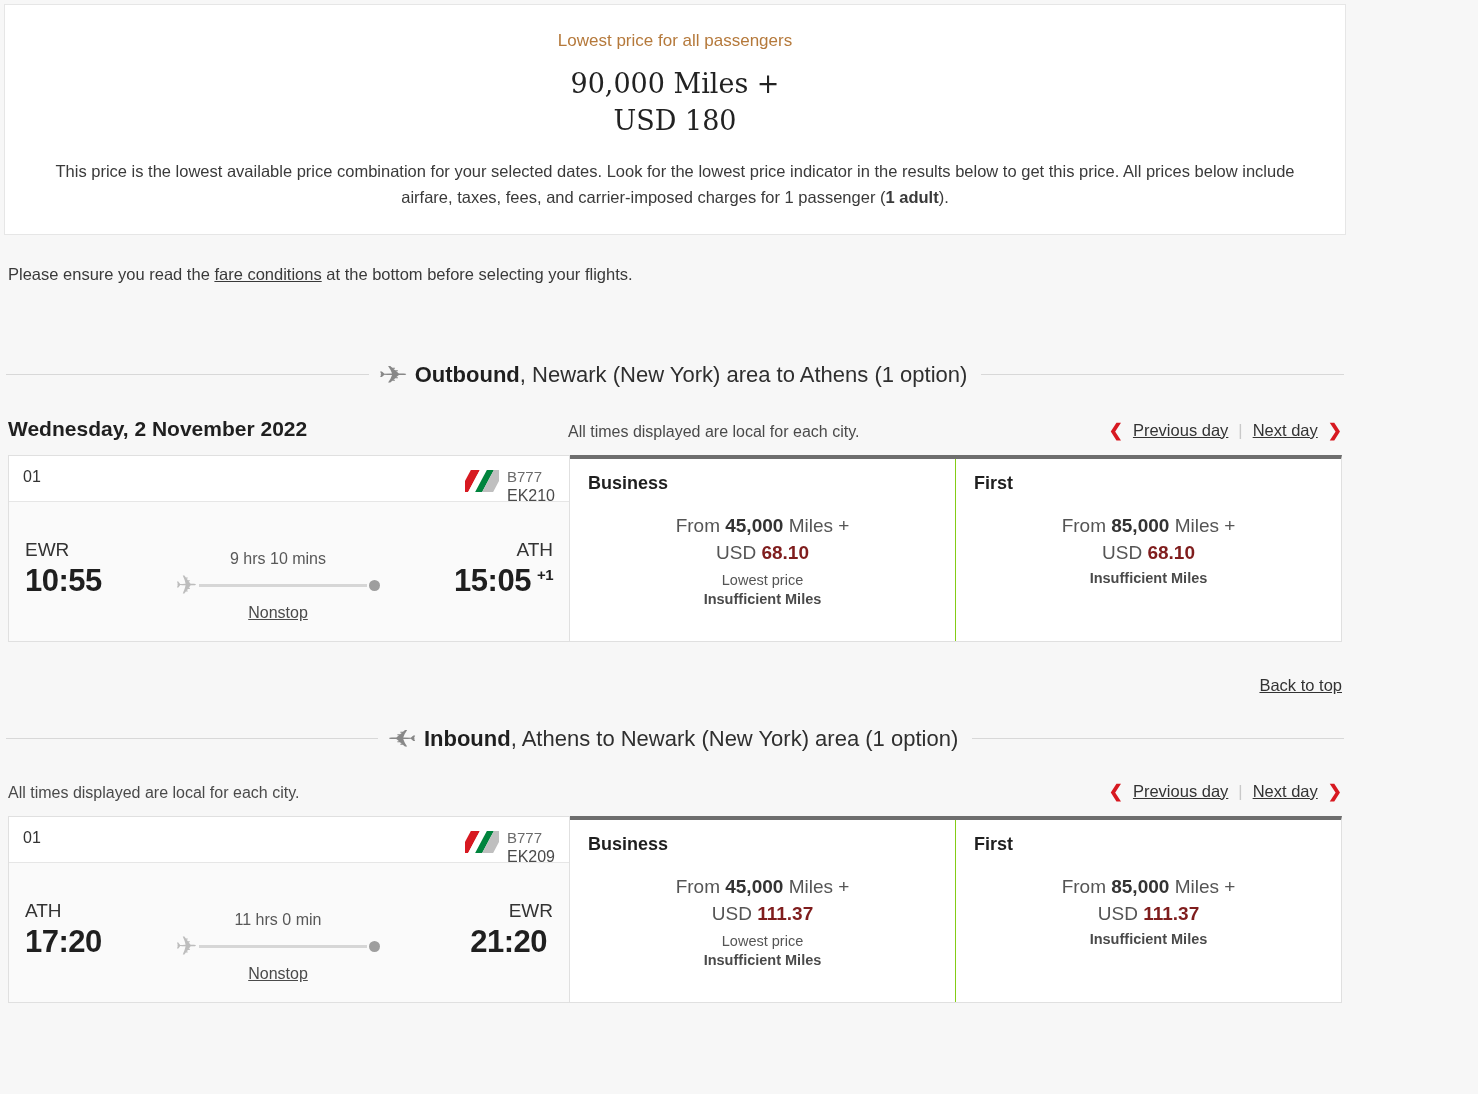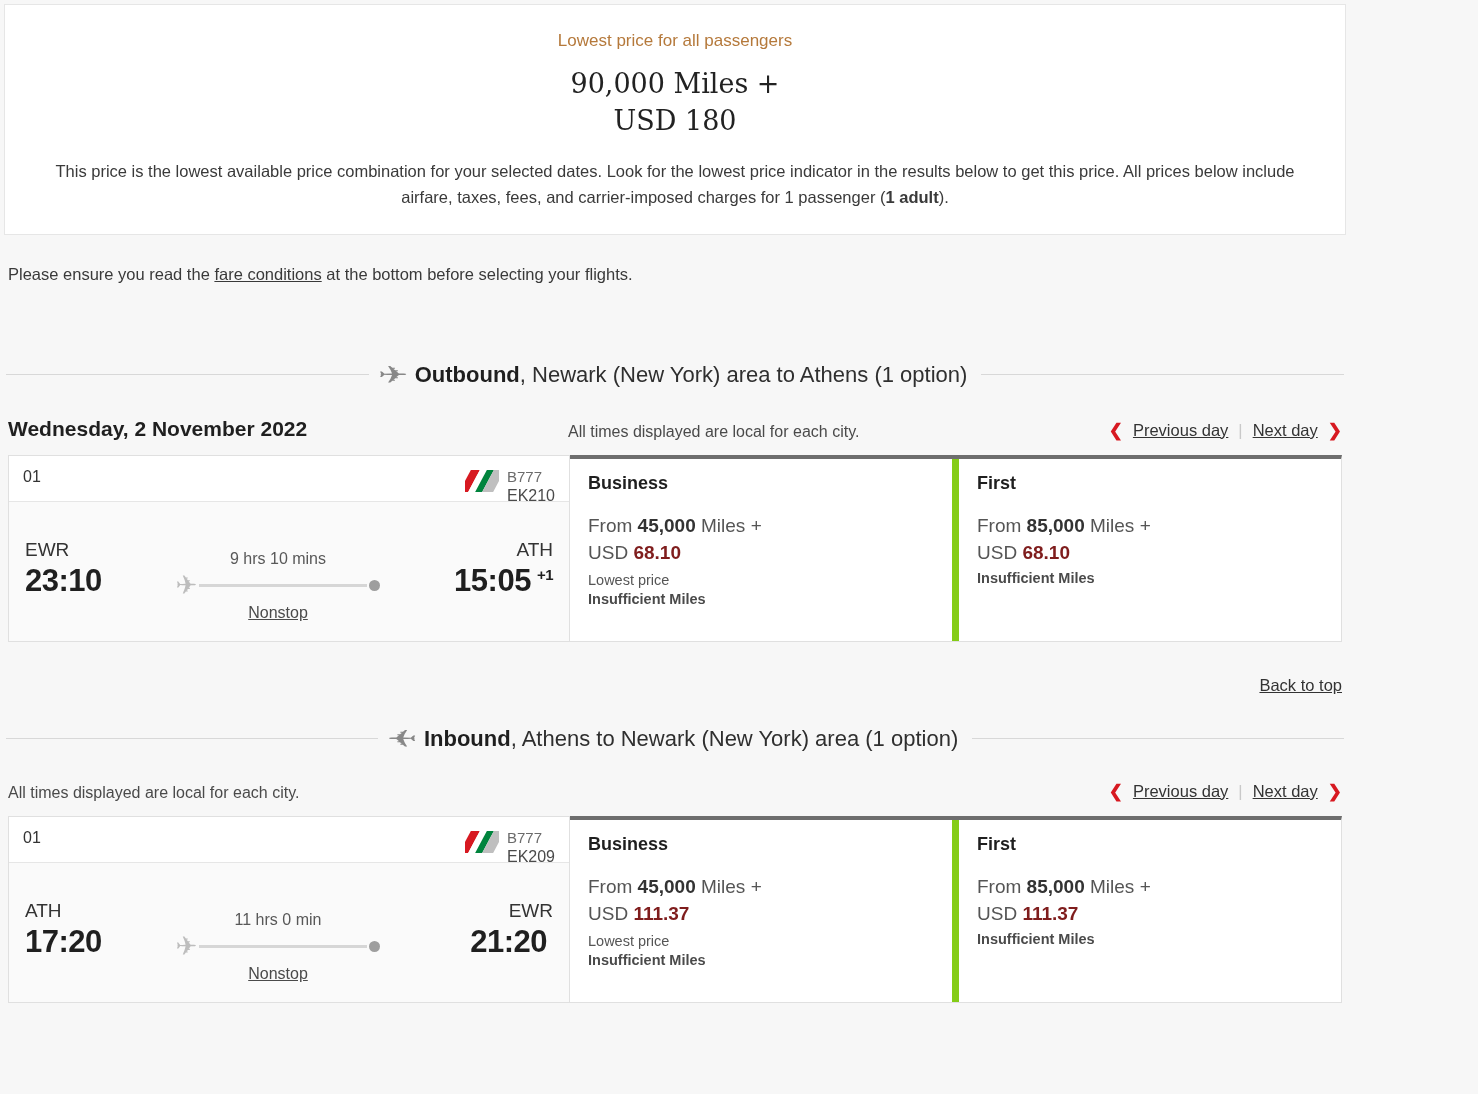--- a/index.html
+++ b/index.html
@@ -228,31 +228,31 @@
     display: flex;
     flex: 1 1 auto;
     border-top: 4px solid #6e6e6e;
     background: #ffffff;
     border-right: 1px solid #e0e0e0;
     border-bottom: 1px solid #e0e0e0;
   }
   .cabin {
     flex: 1 1 0;
     padding: 14px 18px 18px 18px;
-    border-left: 7px solid #84cc16;
+    border-left: 1px solid #84cc16;
     position: relative;
   }
   .cabin:first-child { border-left: none; }
   .cabin .cname {
     font-size: 18px;
     font-weight: bold;
     color: #1f1f1f;
   }
   .cabin .pricebox {
-    text-align: left;
+    text-align: center;
     margin-top: 18px;
   }
   .cabin .pl1 {
     font-size: 19px;
     color: #555;
     line-height: 1.45;
   }
   .cabin .pl1 b { color: #333; font-weight: bold; }
   .cabin .pl2 {
     font-size: 19px;
@@ -341,21 +341,21 @@
               </span>
             <span class="leg-codes">
               <span class="ac" style="display:block">B777</span>
               <span class="fn" style="display:block">EK210</span>
             </span>
           </div>
         </div>
         <div class="leg-body">
           <div class="ap">
             <div class="code">EWR</div>
-            <div class="time">23:10</div>
+            <div class="time">10:55</div>
           </div>
           <div class="mid">
             <div class="dur">9 hrs 10 mins</div>
             <div class="line-wrap">
               <span class="glyph">✈</span>
               <span class="bar"></span>
               <span class="dot"></span>
             </div>
             <div class="stops">Nonstop</div>
           </div>

